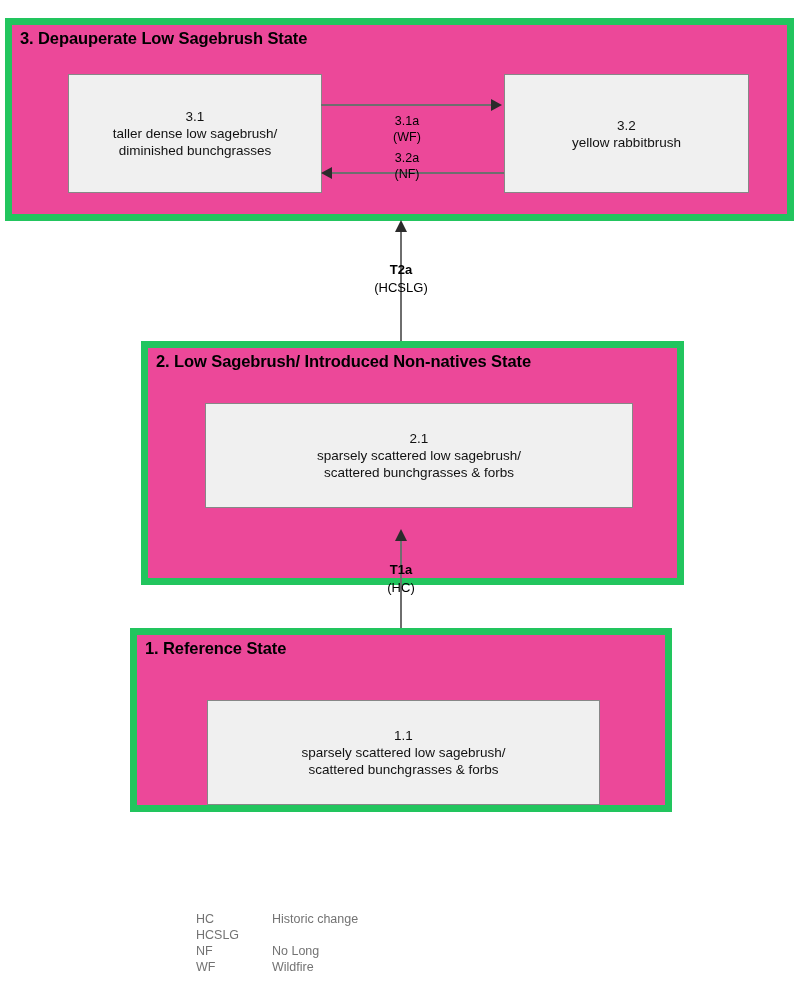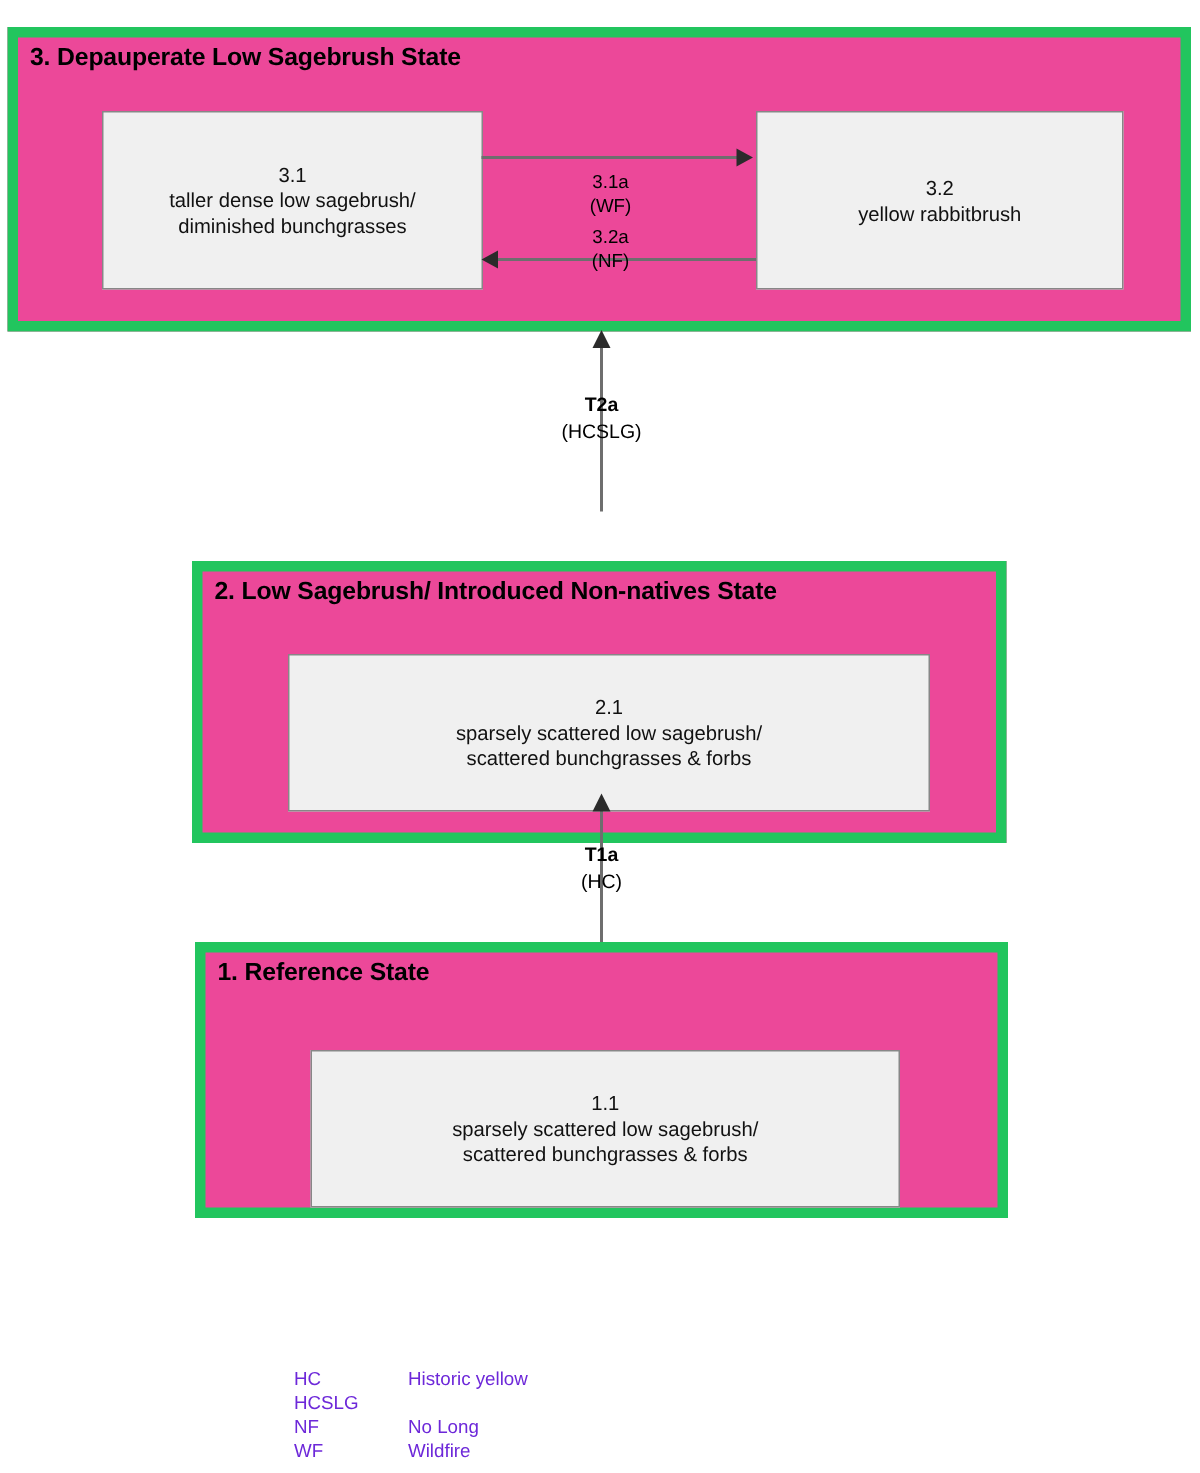--- a/index.html
+++ b/index.html
@@ -100,21 +100,21 @@
   .edge-label.bold .code { font-weight: bold; }
   .edge-label.trans { font-size: 13px; line-height: 18px; }
 
   
   .legend {
     position: absolute;
     left: 196px;
     top: 911px;
     font-size: 12.5px;
     line-height: 16px;
-    color: #6d28d9;
+    color: #737373;
   }
   .legend-row { display: flex; }
   .legend-abbr { width: 76px; flex: 0 0 76px; }
   .legend-desc { white-space: nowrap; }
 </style>
 </head>
 <body>
 
 <div id="canvas">
 
@@ -147,21 +147,21 @@
     </div>
   </div>
 
   <div class="v-line" style="left:400px; top:231px; height:110px;"></div>
   <div class="arrow-up" style="left:395px; top:220px;"></div>
   <div class="edge-label trans bold" style="left:350px; top:261px; width:102px;">
     <span class="code">T2a</span>
     <span class="driver">(HCSLG)</span>
   </div>
 
-  <div class="state-box" style="left:128px; top:341px; width:543px; height:188px;margin-top:33px;">
+  <div class="state-box" style="left:141px; top:341px; width:543px; height:244px;">
     <div class="state-title">2. Low Sagebrush/ Introduced Non-natives State</div>
 
     <div class="phase-box" style="left:57px; top:55px; width:428px; height:105px;">
       <span class="ln">2.1</span>
       <span class="ln">sparsely scattered low sagebrush/</span>
       <span class="ln">scattered bunchgrasses &amp; forbs</span>
     </div>
   </div>
 
   <div class="v-line" style="left:400px; top:540px; height:88px;"></div>
@@ -177,21 +177,21 @@
     <div class="phase-box" style="left:70px; top:53px; width:393px; height:105px;margin-top:12px;">
       <span class="ln">1.1</span>
       <span class="ln">sparsely scattered low sagebrush/</span>
       <span class="ln">scattered bunchgrasses &amp; forbs</span>
     </div>
   </div>
 
   <div class="legend">
     <div class="legend-row">
       <span class="legend-abbr">HC</span>
-      <span class="legend-desc">Historic yellow</span>
+      <span class="legend-desc">Historic change</span>
     </div>
     <div class="legend-row">
       <span class="legend-abbr">HCSLG</span>
     </div>
     <div class="legend-row">
       <span class="legend-abbr">NF</span>
       <span class="legend-desc">No Long</span>
     </div>
     <div class="legend-row">
       <span class="legend-abbr">WF</span>

